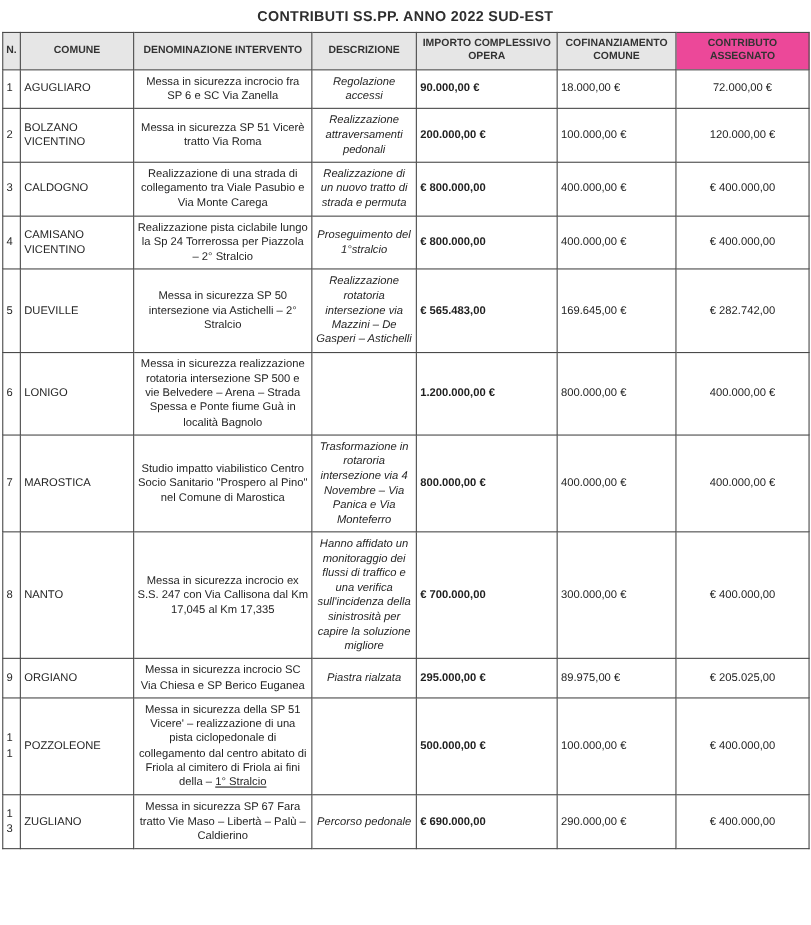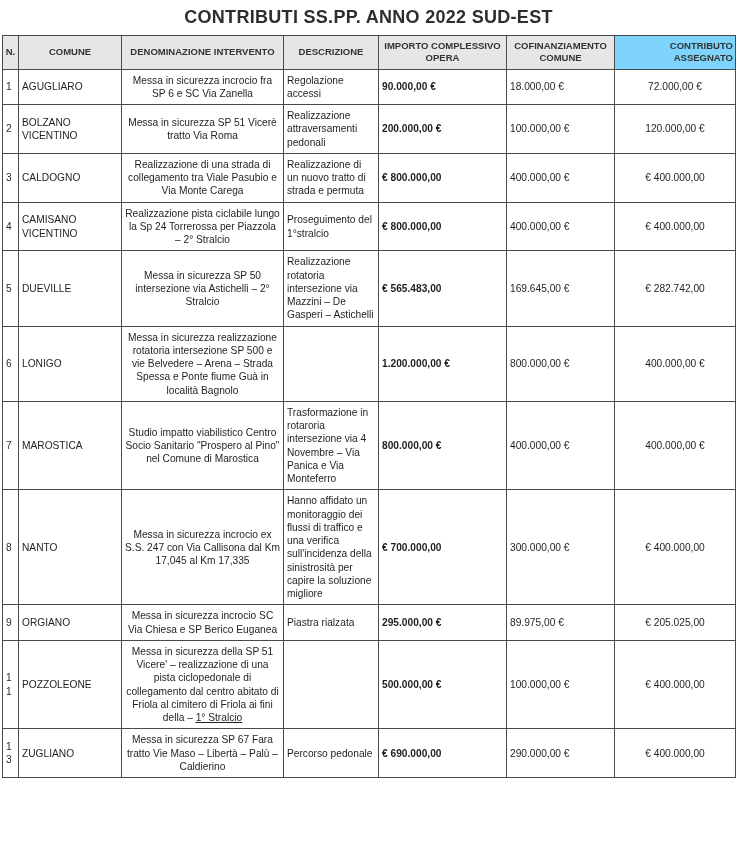--- a/index.html
+++ b/index.html
@@ -8,21 +8,21 @@
     background:#ffffff;
     font-family:"Liberation Sans", sans-serif;
     color:#1f1f1f;
     position:relative;
     overflow:hidden;
   }
   .page{padding:4px 2px 0 2px;}
   .title{
     text-align:center;
     font-weight:bold;
-    font-size:18px;
+    font-size:13px;
     color:#2e2e2e;
     letter-spacing:.3px;
     padding:3px 0 7px 0;
   }
   table.doc{
     border-collapse:collapse;
     table-layout:fixed;
     width:733px;
   }
   table.doc th, table.doc td{
@@ -32,29 +32,29 @@
     word-wrap:break-word;
   }
   table.doc th{
     background:#e6e6e6;
     font-size:9.5px;
     font-weight:bold;
     color:#333;
     text-align:center;
     padding:4px 2px;
   }
-  table.doc th.th-contrib{background:#7dd3fc;text-align:right;}
+  table.doc th.th-contrib{background:#ec4899;}
   table.doc td{
     font-size:10.2px;
     padding:4px 3px;
   }
   td.c-n{text-align:left;padding-left:3px;font-size:9.8px;color:#2a2a2a;}
   td.c-comune{text-align:left;padding-left:4px;border-radius:13px;}
   td.c-denom{text-align:center;}
-  td.c-descr{text-align:left;font-size:9.7px;}
+  td.c-descr{text-align:center;font-size:9.7px;font-style:italic;}
   td.c-importo{font-weight:bold;font-size:11px;white-space:nowrap;}
   td.c-cofin{text-align:left;padding-right:4px;font-size:11px;white-space:nowrap;}
   td.c-contrib{text-align:center;font-weight:normal;font-size:11px;white-space:nowrap;}
   u{text-decoration:underline;text-align:right;}
 </style>
 </head>
 <body>
 
 <div class="page">
 

